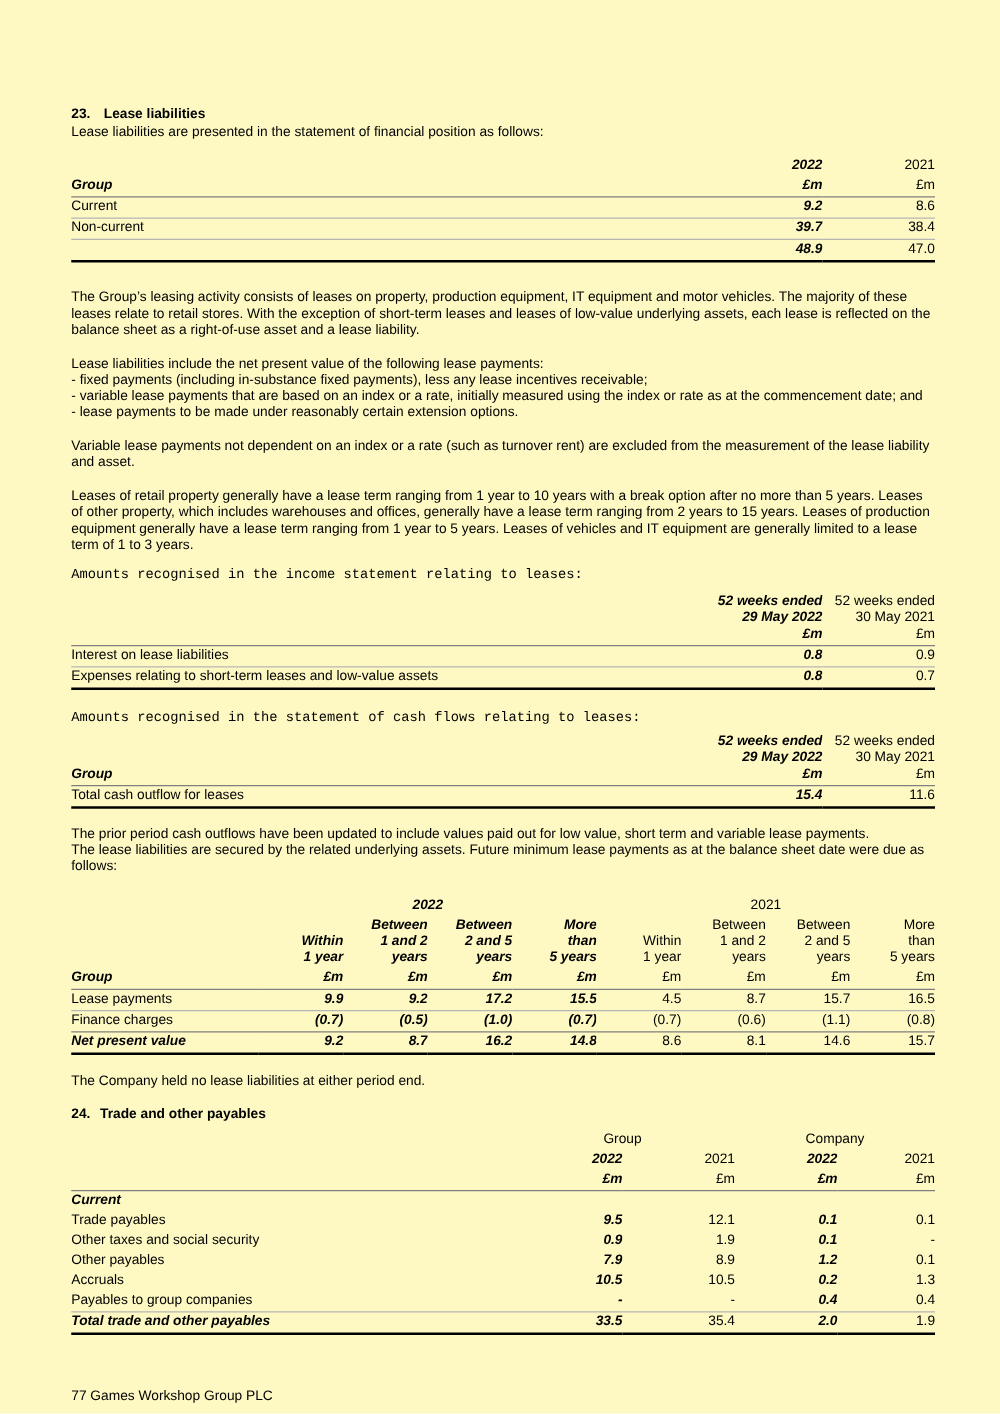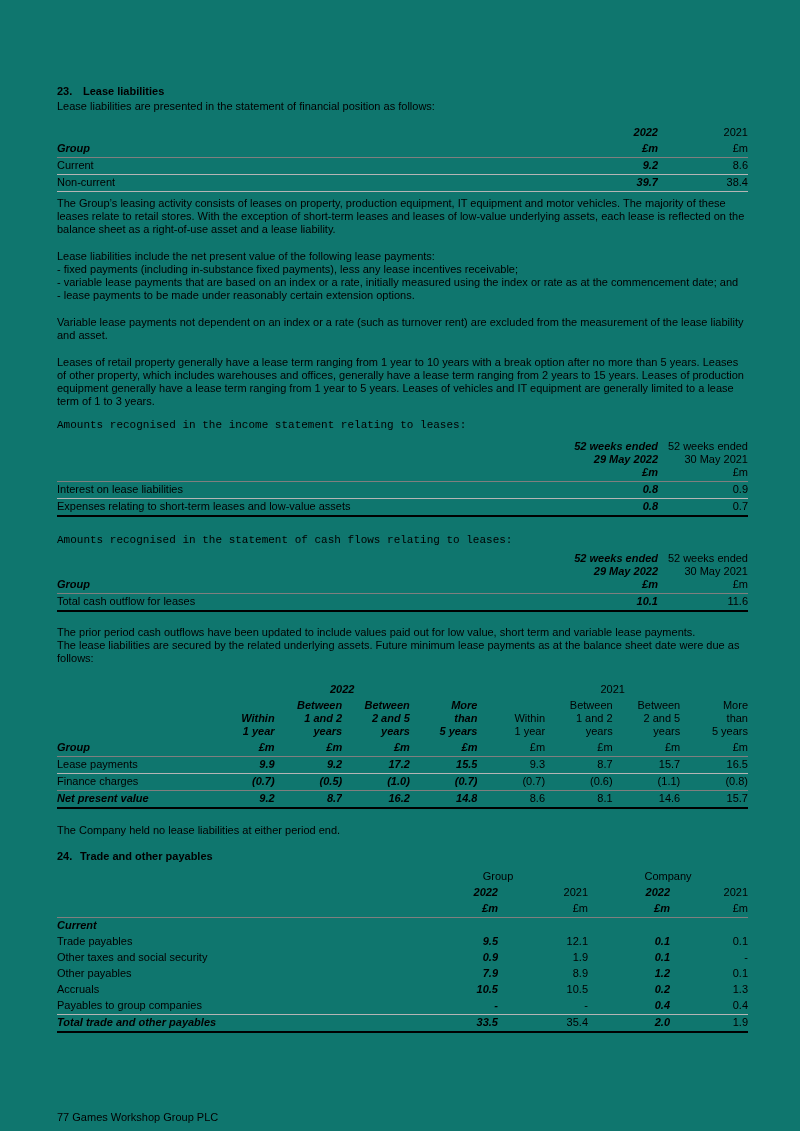--- a/index.html
+++ b/index.html
@@ -1,21 +1,21 @@
 <!DOCTYPE html>
 <html><head>
 <meta charset="utf-8">
 <style>
   * { box-sizing: border-box; }
   html, body { margin: 0; padding: 0; background: #ffffff; }
   .page {
     position: relative;
     width: 800px;
     height: 1131px;
-    background: #0f766e;
+    background: #fef9c3;
     color: #000000;
     font-family: "Liberation Sans", "DejaVu Sans", sans-serif;
     font-size: 11px;
     line-height: 13px;
     padding: 85px 52px 0 57px;
     overflow: hidden;
   }
   p { margin: 0; }
   .b { font-weight: bold; font-style: italic; }
   .heading { font-weight: bold; margin-bottom: 2px; }
@@ -82,24 +82,29 @@
       <tr class="rl">
         <td>Current</td>
         <td class="num b">9.2</td>
         <td class="num">8.6</td>
       </tr>
       <tr class="rl">
         <td>Non-current</td>
         <td class="num b">39.7</td>
         <td class="num">38.4</td>
       </tr>
-    </tbody>
-  </table>
-
-  <p class="para" style="margin-top:5px">The Group’s leasing activity consists of leases on property, production equipment, IT equipment and motor vehicles. The majority of these leases relate to retail stores. With the exception of short-term leases and leases of low-value underlying assets, each lease is reflected on the balance sheet as a right-of-use asset and a lease liability.</p>
+      <tr class="tl">
+        <td></td>
+        <td class="num b">48.9</td>
+        <td class="num">47.0</td>
+      </tr>
+    </tbody>
+  </table>
+
+  <p class="para" style="margin-top:22px">The Group’s leasing activity consists of leases on property, production equipment, IT equipment and motor vehicles. The majority of these leases relate to retail stores. With the exception of short-term leases and leases of low-value underlying assets, each lease is reflected on the balance sheet as a right-of-use asset and a lease liability.</p>
 
   <div class="para" style="margin-top:14px">
     <p>Lease liabilities include the net present value of the following lease payments:</p>
     <p>- fixed payments (including in-substance fixed payments), less any lease incentives receivable;</p>
     <p>- variable lease payments that are based on an index or a rate, initially measured using the index or rate as at the commencement date; and</p>
     <p>- lease payments to be made under reasonably certain extension options.</p>
   </div>
 
   <p class="para" style="margin-top:14px">Variable lease payments not dependent on an index or a rate (such as turnover rent) are excluded from the measurement of the lease liability and asset.</p>
 
@@ -157,21 +162,21 @@
           <div>£m</div>
         </td>
         <td class="num">
           <div>52 weeks ended</div>
           <div>30 May 2021</div>
           <div>£m</div>
         </td>
       </tr>
       <tr class="tl">
         <td>Total cash outflow for leases</td>
-        <td class="num b">10.1</td>
+        <td class="num b">15.4</td>
         <td class="num">11.6</td>
       </tr>
     </tbody>
   </table>
 
   <div class="para" style="margin-top:14px">
     <p>The prior period cash outflows have been updated to include values paid out for low value, short term and variable lease payments.</p>
     <p>The lease liabilities are secured by the related underlying assets. Future minimum lease payments as at the balance sheet date were due as follows:</p>
   </div>
 
@@ -244,21 +249,21 @@
         <td class="num">£m</td>
         <td class="num">£m</td>
         <td class="num">£m</td>
       </tr>
       <tr class="rl">
         <td>Lease payments</td>
         <td class="num b">9.9</td>
         <td class="num b">9.2</td>
         <td class="num b">17.2</td>
         <td class="num b">15.5</td>
-        <td class="num">9.3</td>
+        <td class="num">4.5</td>
         <td class="num">8.7</td>
         <td class="num">15.7</td>
         <td class="num">16.5</td>
       </tr>
       <tr class="hl">
         <td>Finance charges</td>
         <td class="num b">(0.7)</td>
         <td class="num b">(0.5)</td>
         <td class="num b">(1.0)</td>
         <td class="num b">(0.7)</td>

